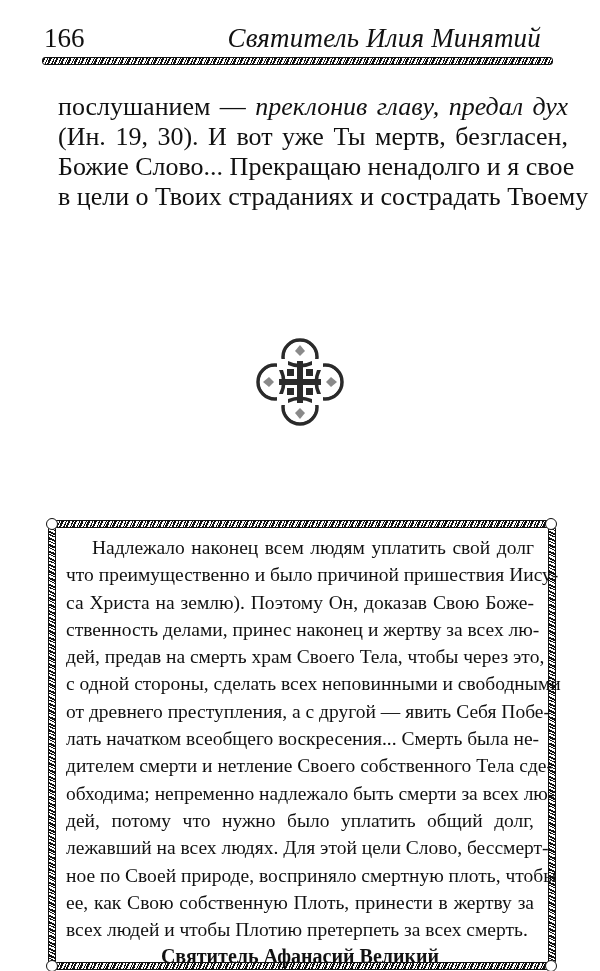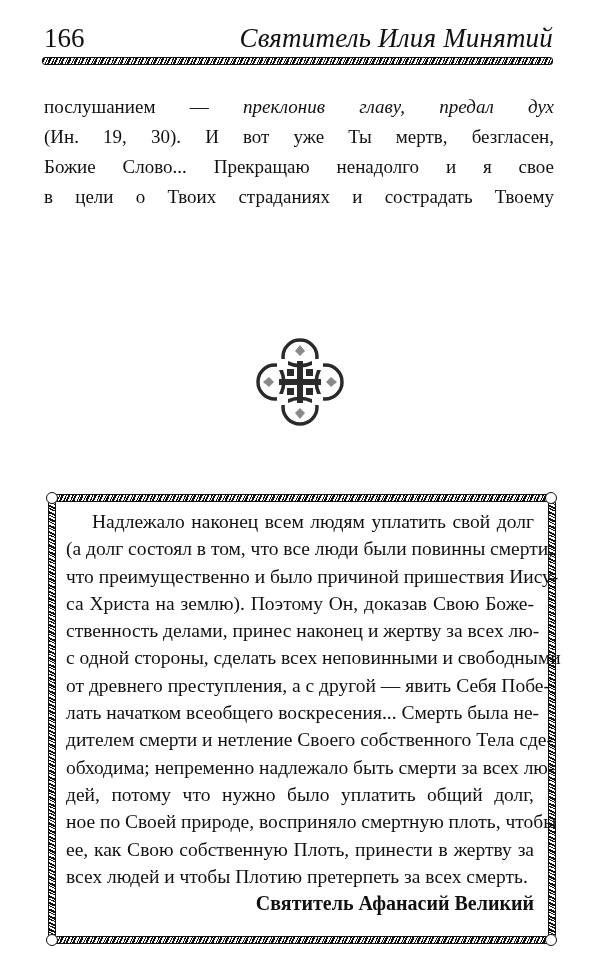--- a/index.html
+++ b/index.html
@@ -1,51 +1,51 @@
 <!DOCTYPE html>
 <html><head>
 <meta charset="utf-8">
 <style>
   html, body { margin: 0; padding: 0; background: #ffffff; }
   body { width: 600px; height: 971px; position: relative; overflow: hidden; color: #111; font-family: "DejaVu Serif", serif; }
   .page { position: absolute; left: 0; top: 0; width: 600px; height: 971px; }
 
   .running-head { position: absolute; left: 44px; top: 22px; width: 509px; height: 32px; }
   .page-number { position: absolute; left: 0; top: 0; font-family: "Liberation Serif", serif; font-size: 27px; line-height: 32px; color: #111; }
-  .running-title { position: absolute; right: 0; top: 0; font-family: "Liberation Serif", serif; font-style: italic; font-size: 27px; line-height: 32px; color: #111; letter-spacing: 0.2px; }
+  .running-title { position: absolute; right: 12px; top: 0; font-family: "Liberation Serif", serif; font-style: italic; font-size: 27px; line-height: 32px; color: #111; letter-spacing: 0.2px; }
 
   .rope-h { position: absolute; height: 6px; border-radius: 3px; border: 1px solid #111;
     background: repeating-linear-gradient(115deg, #111 0px, #111 2px, #fff 2px, #fff 4px, #111 4px, #111 5px, #fff 5px, #fff 6px); }
   .rope-v { position: absolute; width: 6px; border-radius: 3px; border: 1px solid #111;
     background: repeating-linear-gradient(25deg, #111 0px, #111 2px, #fff 2px, #fff 4px, #111 4px, #111 5px, #fff 5px, #fff 6px); }
   .header-rule { left: 42px; top: 57px; width: 509px; }
 
-  .body-text { position: absolute; left: 44px; top: 92px; width: 510px; font-family: "Liberation Serif", serif; font-size: 19px; line-height: 30px; color: #111; }
+  .body-text { position: absolute; left: 58px; top: 92px; width: 510px; font-family: "Liberation Serif", serif; font-size: 26px; line-height: 30px; color: #111; }
   .body-text .line { display: block; white-space: nowrap; text-align: justify; text-align-last: justify; }
   .body-text .line.last { text-align-last: left; }
   .body-text em { font-style: italic; }
 
   .ornament { position: absolute; left: 255px; top: 337px; width: 90px; height: 90px; }
 
-  .quote-box { position: absolute; left: 48px; top: 494px; width: 525px; height: 450px; }
+  .quote-box { position: absolute; left: 48px; top: 520px; width: 525px; height: 450px; }
   .quote-box .rope-h.top { left: 6px; top: 0; width: 494px; }
   .quote-box .rope-h.bottom { left: 6px; top: 442px; width: 494px; }
   .quote-box .rope-v.left { left: 0; top: 6px; height: 436px; }
   .quote-box .rope-v.right { left: 500px; top: 6px; height: 436px; }
   .corner { position: absolute; width: 10px; height: 10px; border: 1.5px solid #111; border-radius: 50%; background: #fff; }
   .corner.tl { left: -2px; top: -2px; }
   .corner.tr { left: 497px; top: -2px; }
   .corner.bl { left: -2px; top: 440px; }
   .corner.br { left: 497px; top: 440px; }
 
   .quote-text { position: absolute; left: 18px; top: 14px; width: 468px; font-family: "Liberation Serif", serif; font-size: 19.5px; line-height: 27.3px; color: #111; }
   .quote-text .line { display: block; white-space: nowrap; text-align: justify; text-align-last: justify; }
   .quote-text .line.first { text-indent: 26px; }
   .quote-text .line.last { text-align-last: left; }
-  .quote-author { display: block; text-align: right; font-weight: bold; font-size: 20px; line-height: 27px; }
+  .quote-author { display: block; text-align: center; font-weight: bold; font-size: 20px; line-height: 27px; }
 </style>
 </head>
 <body>
 
 <div class="page">
 
   <div class="running-head">
     <span class="page-number">166</span>
     <span class="running-title">Святитель Илия Минятий</span>
   </div>
@@ -97,30 +97,31 @@
     <div class="rope-h bottom"></div>
     <div class="rope-v left"></div>
     <div class="rope-v right"></div>
     <div class="corner tl"></div>
     <div class="corner tr"></div>
     <div class="corner bl"></div>
     <div class="corner br"></div>
 
     <div class="quote-text">
       <span class="line first">Надлежало наконец всем людям уплатить свой долг</span>
-      <span class="line">(а долг состоял в том, что все люди были повинны смерти,</span>
       <span class="line">что преимущественно и было причиной пришествия Иису-</span>
       <span class="line">са Христа на землю). Поэтому Он, доказав Свою Боже-</span>
       <span class="line">ственность делами, принес наконец и жертву за всех лю-</span>
+      <span class="line">дей, предав на смерть храм Своего Тела, чтобы через это,</span>
       <span class="line">с одной стороны, сделать всех неповинными и свободными</span>
       <span class="line">от древнего преступления, а с другой — явить Себя Побе-</span>
       <span class="line">лать начатком всеобщего воскресения... Смерть была не-</span>
       <span class="line">дителем смерти и нетление Своего собственного Тела сде-</span>
       <span class="line">обходима; непременно надлежало быть смерти за всех лю-</span>
       <span class="line">дей, потому что нужно было уплатить общий долг,</span>
+      <span class="line">лежавший на всех людях. Для этой цели Слово, бессмерт-</span>
       <span class="line">ное по Своей природе, восприняло смертную плоть, чтобы</span>
       <span class="line">ее, как Свою собственную Плоть, принести в жертву за</span>
       <span class="line last">всех людей и чтобы Плотию претерпеть за всех смерть.</span>
       <span class="quote-author">Святитель Афанасий Великий</span>
     </div>
   </div>
 
 </div>
 
 </body></html>

